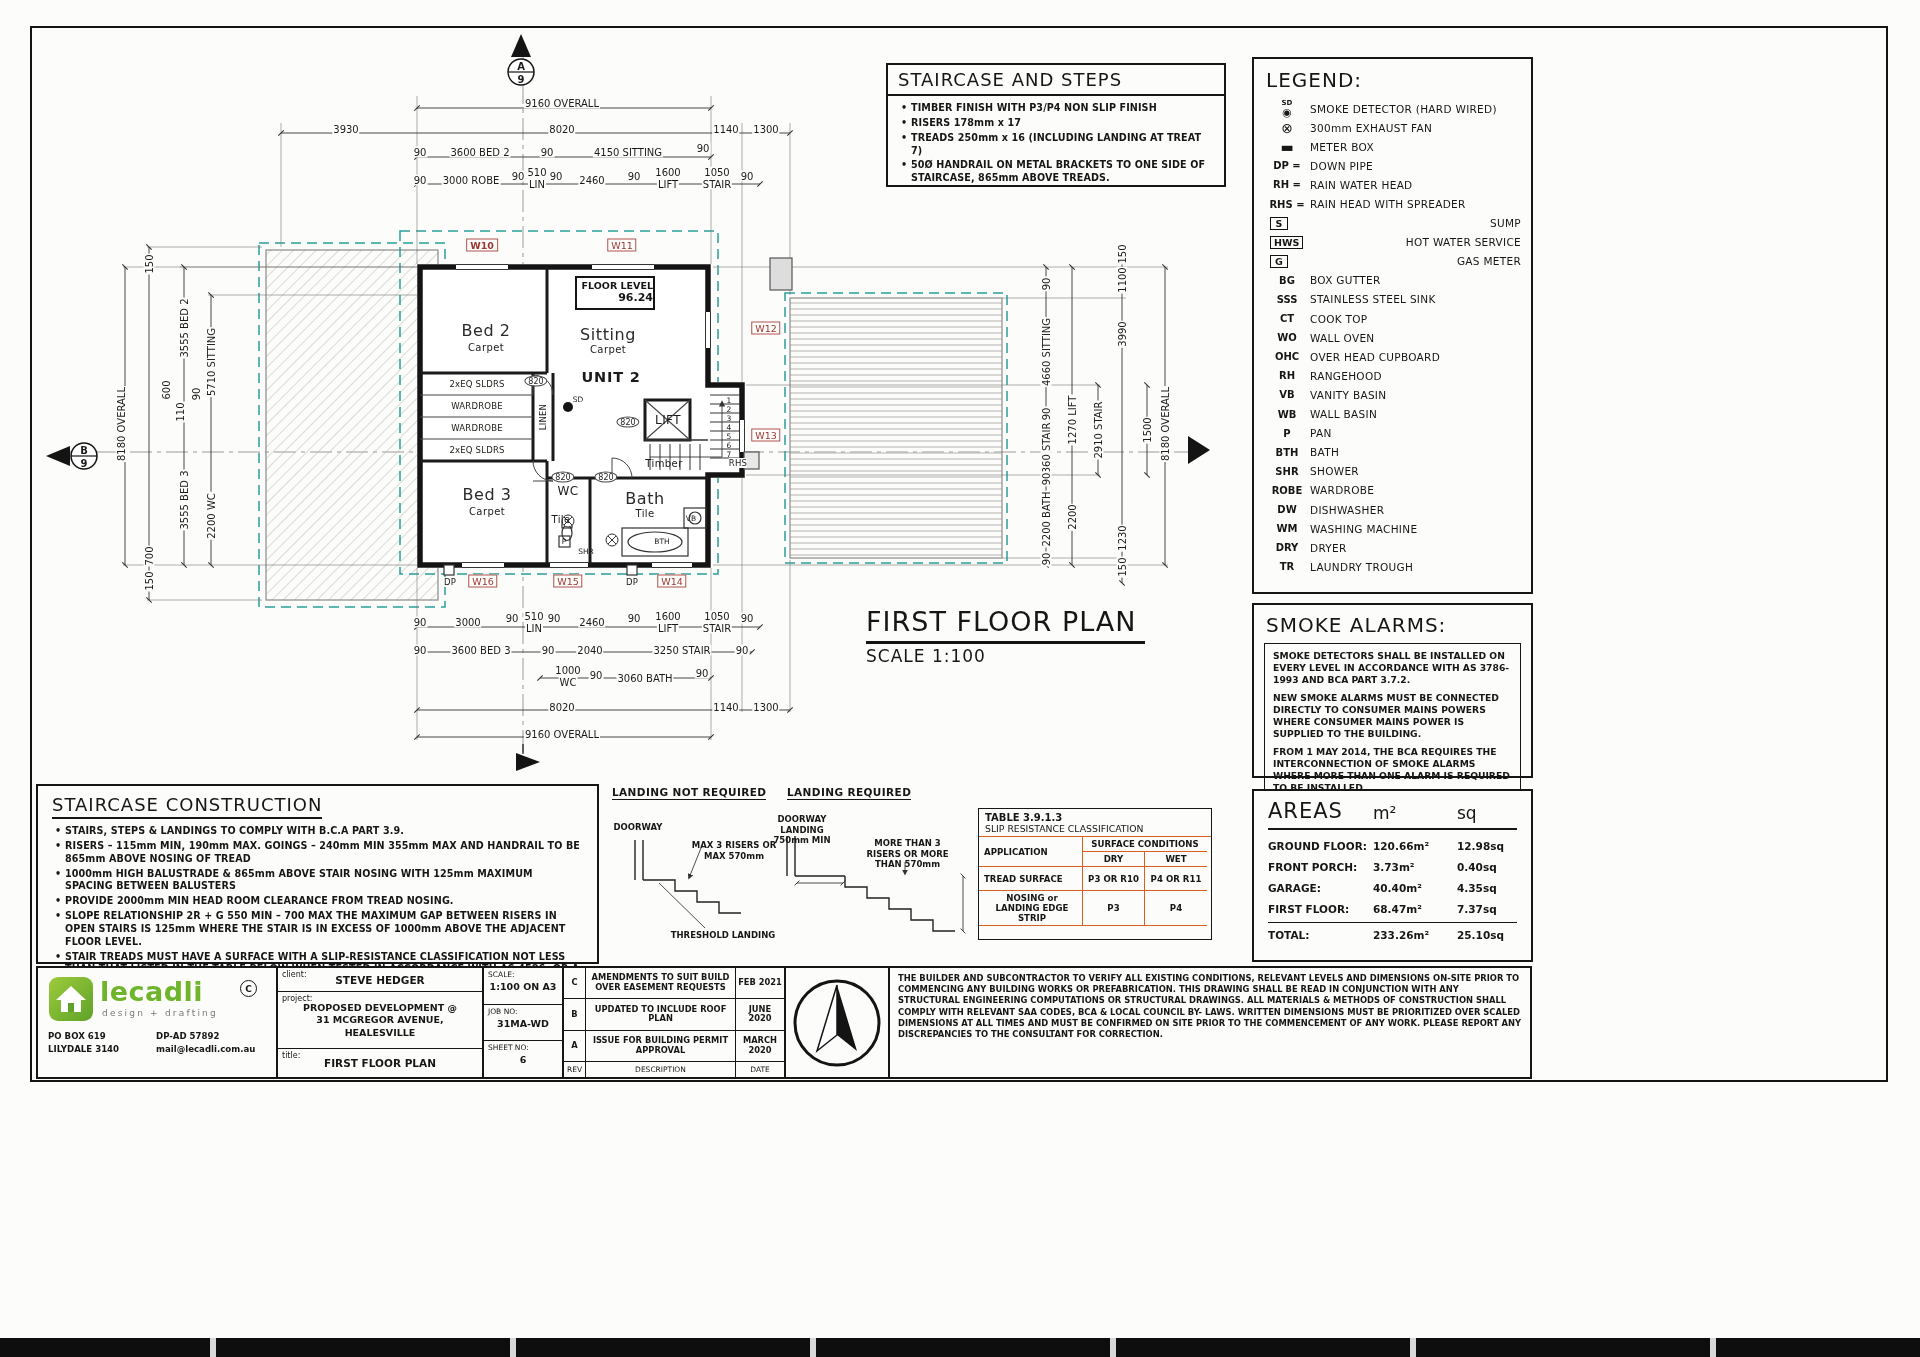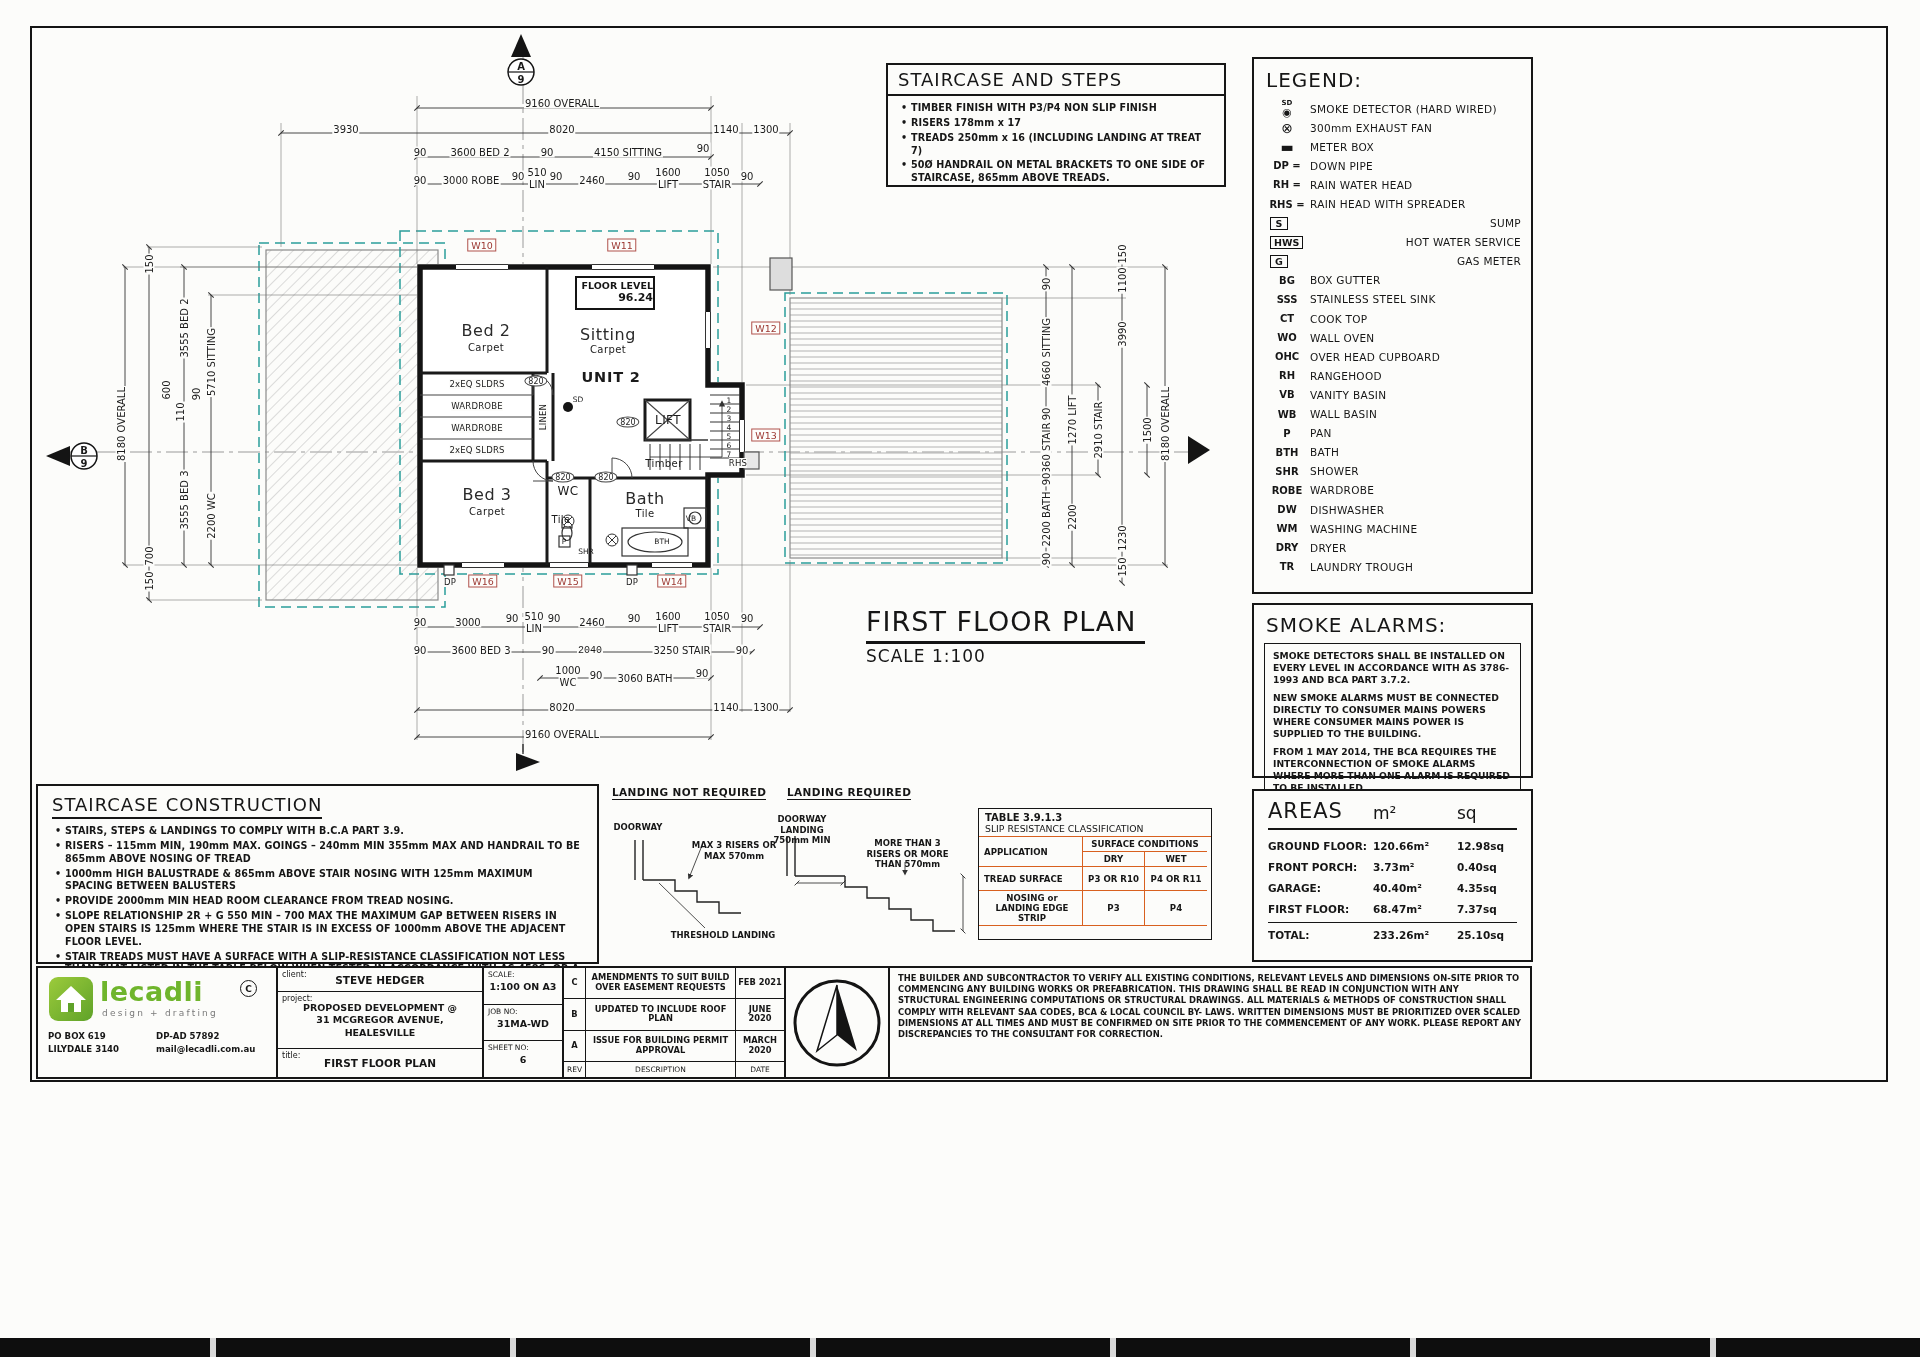--- a/index.html
+++ b/index.html
@@ -325,21 +325,21 @@
       <span class="pl dim" style="left: 592px; top: 622px; transform: translate(-50%, -50%);">2460</span>
       <span class="pl dim" style="left: 634px; top: 618px; transform: translate(-50%, -50%);">90</span>
       <span class="pl dim" style="left: 668px; top: 616px; transform: translate(-50%, -50%);">1600</span>
       <span class="pl dim" style="left: 668px; top: 628px; transform: translate(-50%, -50%);">LIFT</span>
       <span class="pl dim" style="left: 717px; top: 616px; transform: translate(-50%, -50%);">1050</span>
       <span class="pl dim" style="left: 717px; top: 628px; transform: translate(-50%, -50%);">STAIR</span>
       <span class="pl dim" style="left: 747px; top: 618px; transform: translate(-50%, -50%);">90</span>
       <span class="pl dim" style="left: 420px; top: 650px; transform: translate(-50%, -50%);">90</span>
       <span class="pl dim" style="left: 481px; top: 650px; transform: translate(-50%, -50%);">3600 BED 3</span>
       <span class="pl dim" style="left: 548px; top: 650px; transform: translate(-50%, -50%);">90</span>
-      <span class="pl dim" style="left: 590px; top: 650px; transform: translate(-50%, -50%); font-family: Liberation Mono, monospace;">2040</span>
+      <span class="pl dim" style="left: 590px; top: 650px; transform: translate(-50%, -50%);">2040</span>
       <span class="pl dim" style="left: 682px; top: 650px; transform: translate(-50%, -50%);">3250 STAIR</span>
       <span class="pl dim" style="left: 742px; top: 650px; transform: translate(-50%, -50%);">90</span>
       <span class="pl dim" style="left: 568px; top: 670px; transform: translate(-50%, -50%);">1000</span>
       <span class="pl dim" style="left: 568px; top: 682px; transform: translate(-50%, -50%);">WC</span>
       <span class="pl dim" style="left: 596px; top: 675px; transform: translate(-50%, -50%);">90</span>
       <span class="pl dim" style="left: 645px; top: 678px; transform: translate(-50%, -50%);">3060 BATH</span>
       <span class="pl dim" style="left: 702px; top: 673px; transform: translate(-50%, -50%);">90</span>
       <span class="pl dim" style="left: 562px; top: 707px; transform: translate(-50%, -50%);">8020</span>
       <span class="pl dim" style="left: 726px; top: 707px; transform: translate(-50%, -50%);">1140</span>
       <span class="pl dim" style="left: 766px; top: 707px; transform: translate(-50%, -50%);">1300</span>
@@ -408,21 +408,21 @@
       <span class="pl num" style="left: 729px; top: 427px; transform: translate(-50%, -50%);">4</span>
       <span class="pl num" style="left: 729px; top: 436px; transform: translate(-50%, -50%);">5</span>
       <span class="pl num" style="left: 729px; top: 445px; transform: translate(-50%, -50%);">6</span>
       <span class="pl num" style="left: 729px; top: 454px; transform: translate(-50%, -50%);">7</span>
       <span class="pl mk" style="left: 521px; top: 66px; transform: translate(-50%, -50%);">A</span>
       <span class="pl mk" style="left: 521px; top: 79px; transform: translate(-50%, -50%);">9</span>
       <span class="pl mk" style="left: 84px; top: 450px; transform: translate(-50%, -50%);">B</span>
       <span class="pl mk" style="left: 84px; top: 463px; transform: translate(-50%, -50%);">9</span>
     </div>
   <div class="layer">
-      <span class="win-tag" style="left: 482px; top: 245px;">W10</span>
+      <span class="win-tag" style="left: 482px; top: 245px; font-weight: bold;">W10</span>
       <span class="win-tag" style="left: 622px; top: 245px;">W11</span>
       <span class="win-tag" style="left: 766px; top: 328px;">W12</span>
       <span class="win-tag" style="left: 766px; top: 435px;">W13</span>
       <span class="win-tag" style="left: 672px; top: 581px;">W14</span>
       <span class="win-tag" style="left: 568px; top: 581px;">W15</span>
       <span class="win-tag" style="left: 483px; top: 581px;">W16</span>
     </div>
 
   <div class="floor-level">
     <div class="a">FLOOR LEVEL</div>

